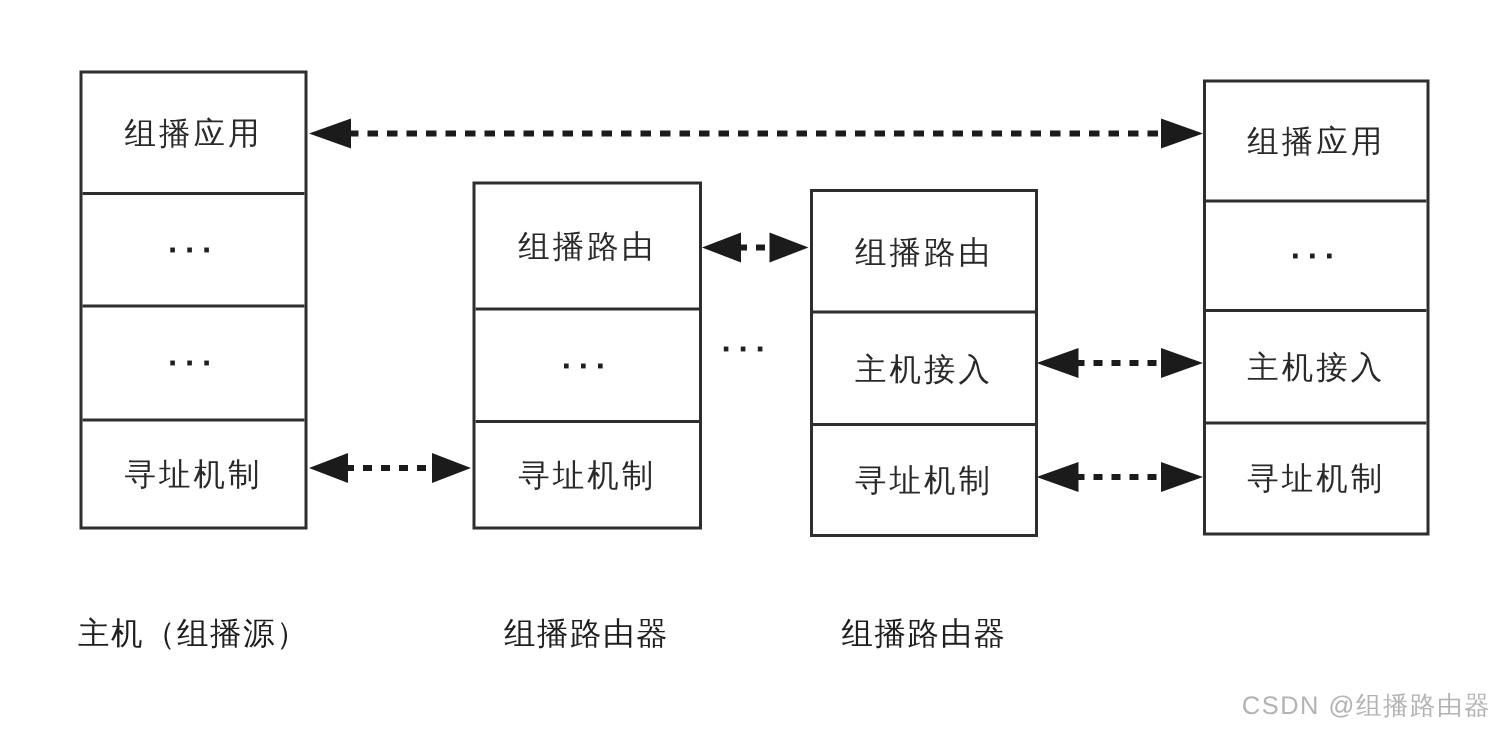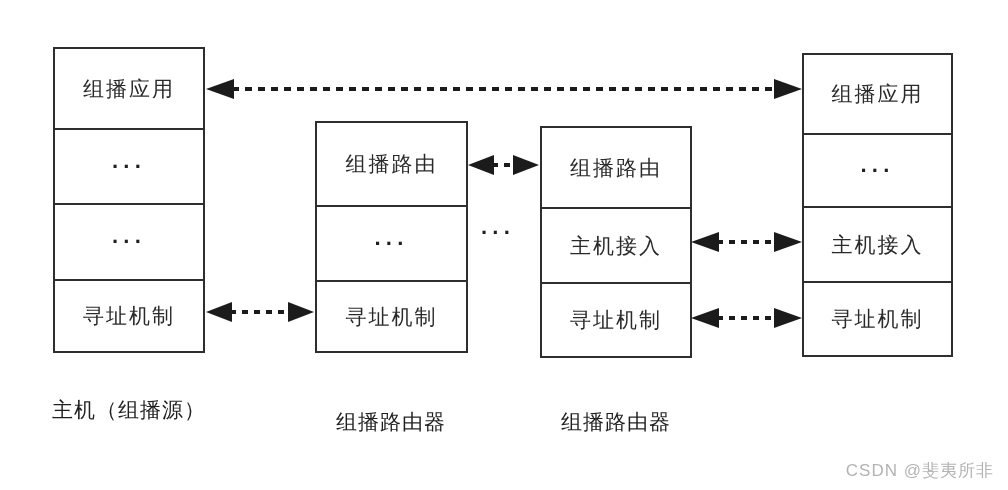--- a/index.html
+++ b/index.html
@@ -119,21 +119,21 @@
       <polygon class="arrow-head" points="802,318 774,308 774,328"></polygon>
     </g>
   </svg>
 
   <div class="stack" style="left:53px; top:47px; width:152px;">
     <div class="layer" style="height:79px">组播应用</div>
     <div class="layer dots" style="height:75px">···</div>
     <div class="layer dots" style="height:76px">···</div>
     <div class="layer" style="height:72px">寻址机制</div>
   </div>
-  <div class="stack-label" style="left:34px; top:396px; width:190px;">主机（组播源）</div>
+  <div class="stack-label" style="left:34px; top:408px; width:190px;">主机（组播源）</div>
 
   <div class="stack" style="left:315px; top:121px; width:153px;">
     <div class="layer" style="height:82px">组播路由</div>
     <div class="layer dots" style="height:75px">···</div>
     <div class="layer" style="height:71px">寻址机制</div>
   </div>
   <div class="stack-label" style="left:296px; top:408px; width:190px;">组播路由器</div>
 
   <div class="mid-ellipsis">···</div>
 
@@ -144,15 +144,15 @@
   </div>
   <div class="stack-label" style="left:521px; top:408px; width:190px;">组播路由器</div>
 
   <div class="stack" style="left:802px; top:53px; width:151px;">
     <div class="layer" style="height:78px">组播应用</div>
     <div class="layer dots" style="height:73px">···</div>
     <div class="layer" style="height:75px">主机接入</div>
     <div class="layer" style="height:74px">寻址机制</div>
   </div>
 
-  <div class="watermark">CSDN @斐夷所非</div>
+  <div class="watermark">CSDN @组播路由器</div>
 
 </div>
 
 </body></html>

